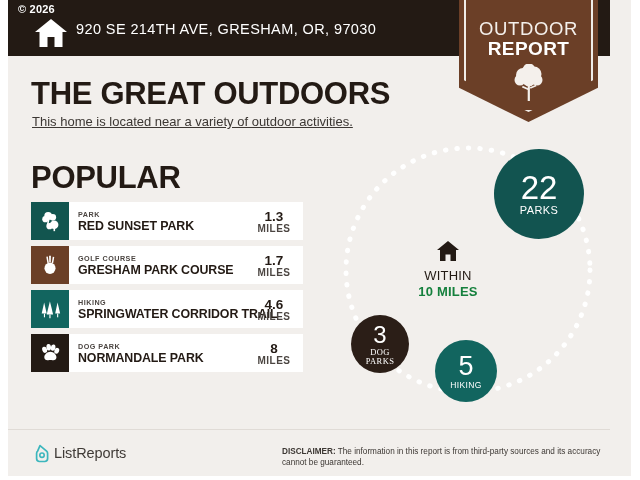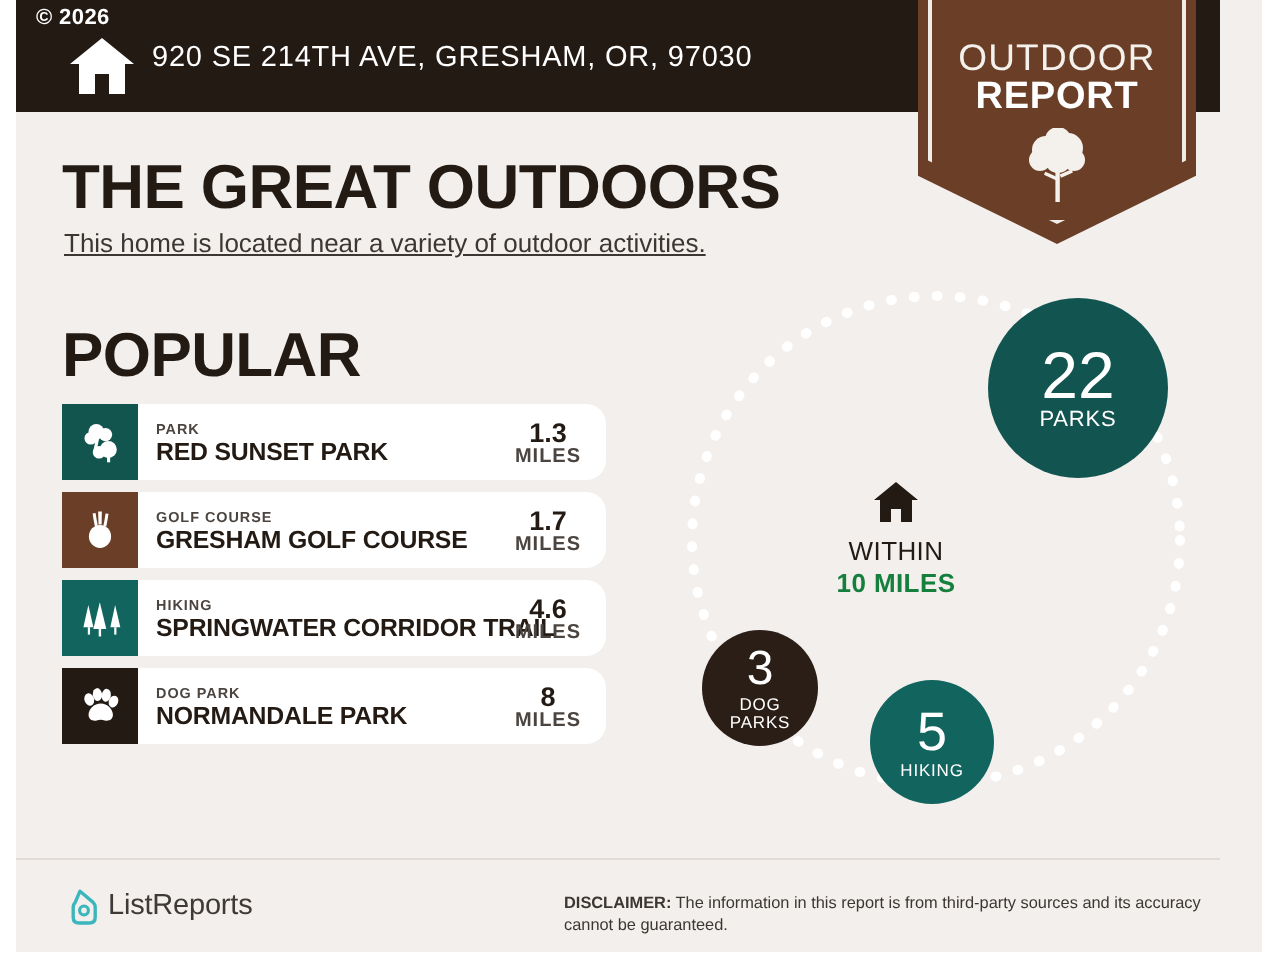--- a/index.html
+++ b/index.html
@@ -72,21 +72,21 @@
   }
   .h2{
     position:absolute;left:31px;top:160px;
     color:#231a14;font-size:31px;font-weight:bold;letter-spacing:-0.3px;
   }
 
   
   .rows{position:absolute;left:31px;top:202px;width:272px;}
   .row{
     position:relative;height:38px;background:#ffffff;margin-bottom:6px;
-    display:flex;align-items:center;border-radius:10px;
+    display:flex;align-items:center;
   }
   .tile{width:38px;height:38px;flex:0 0 38px;display:flex;align-items:center;justify-content:center;}
   .row-txt{flex:1 1 auto;padding-left:9px;min-width:0;}
   .cat{font-size:7px;font-weight:bold;color:#4a4views;}
   .cat{font-size:7.2px;font-weight:bold;color:#4b4541;letter-spacing:.5px;line-height:9px;}
   .nm{font-size:12.4px;font-weight:bold;color:#231a14;letter-spacing:-0.1px;line-height:14px;white-space:nowrap;}
   .dist{flex:0 0 44px;text-align:center;padding-right:7px;}
   .dnum{font-size:13.5px;font-weight:bold;color:#231a14;line-height:14px;}
   .dlbl{font-size:10px;font-weight:bold;color:#4b4541;letter-spacing:.5px;line-height:9px;}
 
@@ -205,21 +205,21 @@
           <g fill="#ffffff">
             <path d="M9 4 q0.6 4 1.2 7 l1.6-0.4 q-0.7-3.2-1.2-6.8 z"></path>
             <path d="M12 3 q0.1 4 0.2 7 h1.7 q0-3.3 0.1-7 z"></path>
             <path d="M16 4 q-0.5 3.6 -1.2 6.8 l1.6 0.4 q0.6-3 1.2-7 z"></path>
             <ellipse cx="13" cy="16.5" rx="6" ry="6.2"></ellipse>
           </g>
         </svg>
       </div>
       <div class="row-txt">
         <div class="cat">GOLF COURSE</div>
-        <div class="nm">GRESHAM GOLF COURSE</div>
+        <div class="nm">GRESHAM PARK COURSE</div>
       </div>
       <div class="dist">
         <div class="dnum">1.7</div>
         <div class="dlbl">MILES</div>
       </div>
     </div>
 
     <div class="row">
       <div class="tile" style="background:#12655f">
         <svg viewBox="0 0 26 26" width="24" height="24">
@@ -273,21 +273,21 @@
     </svg>
 
     <div class="bub bub-parks">
       <div class="num">22</div>
       <div class="lbl">PARKS</div>
     </div>
 
 
     <div class="bub bub-dog">
       <div class="num">3</div>
-      <div class="lbl" style="max-width:42px;">DOG PARKS</div>
+      <div class="lbl" style="max-width:42px;font-family:Liberation Serif, serif;">DOG PARKS</div>
     </div>
 
     <div class="bub bub-hike">
       <div class="num">5</div>
       <div class="lbl">HIKING</div>
     </div>
 
     <div class="center-ico">
       <svg viewBox="0 0 24 22" width="24" height="22">
         <path d="M12 1 L23 10 L20 10 L20 21 L14.5 21 L14.5 14.5 L9.5 14.5 L9.5 21 L4 21 L4 10 L1 10 Z" fill="#231a14"></path>

